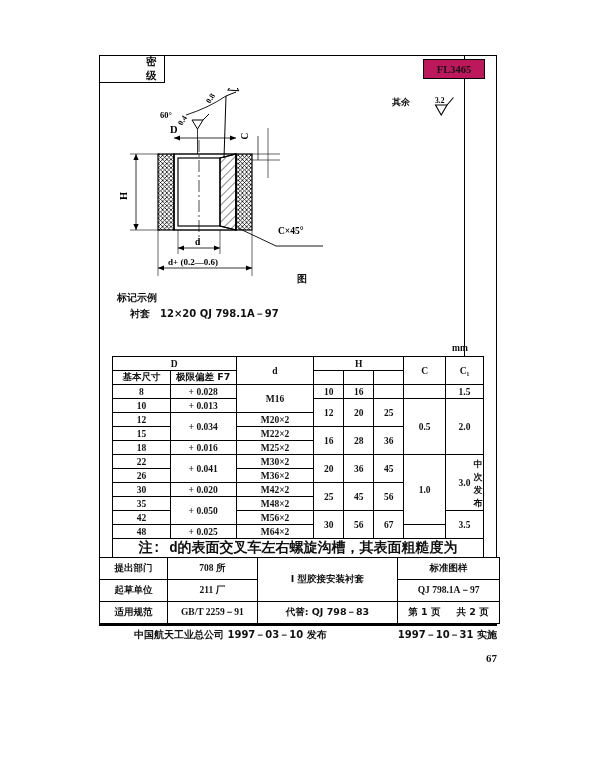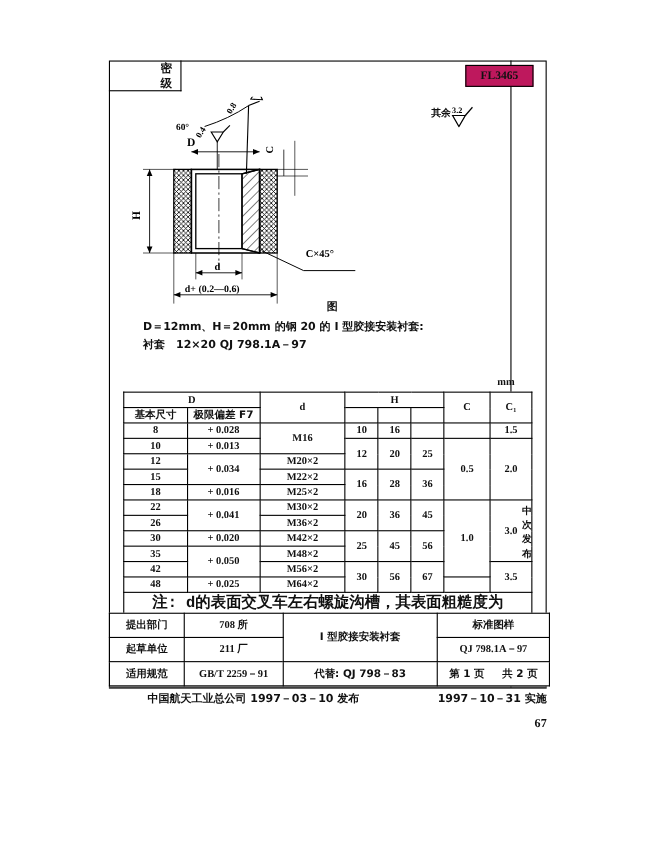--- a/index.html
+++ b/index.html
@@ -53,21 +53,21 @@
   }
 
   
   .rough-note {
     position: absolute;
     left: 392px; top: 96px;
     display: flex; align-items: flex-start; gap: 0;
     font-size: 9px; font-weight: bold;
   }
   .rough-note .lbl { padding-bottom: 2px; }
-  .tri-sym { position: relative; width: 22px; height: 20px; }
+  .tri-sym { position: relative; width: 22px; height: 20px; margin-left: 24px; }
   .tri-sym svg { display:block; }
 
   
   .drawing {
     position: absolute;
     left: 108px; top: 88px;
     width: 300px; height: 195px;
   }
   .drawing svg { display: block; }
 
@@ -292,21 +292,21 @@
 
       <line x1="130" y1="140" x2="168" y2="158" stroke="#000" stroke-width="0.9"></line>
       <line x1="168" y1="158" x2="215" y2="158" stroke="#000" stroke-width="0.9"></line>
       <text x="170" y="146" font-family="Liberation Serif, serif" font-size="9.5" font-weight="bold" id="txtC45">C×45°</text>
     </svg>
   </div>
 
   <div class="fig-caption">图</div>
 
   <div class="mark-block">
-    <div class="ln2">D＝12mm、H＝20mm 的钢 20 的 Ⅰ 型胶接安装衬套:</div>
+    <div>标记示例</div>
     <div class="ln3">衬套　12×20 QJ 798.1A－97</div>
   </div>
 
   <div class="tbl-unit">mm</div>
 
   <table class="spec">
     <thead>
       <tr>
         <th colspan="2" style="width:124px" class="ser">D</th>
         <th rowspan="2" style="width:78px" class="ser">d</th>

